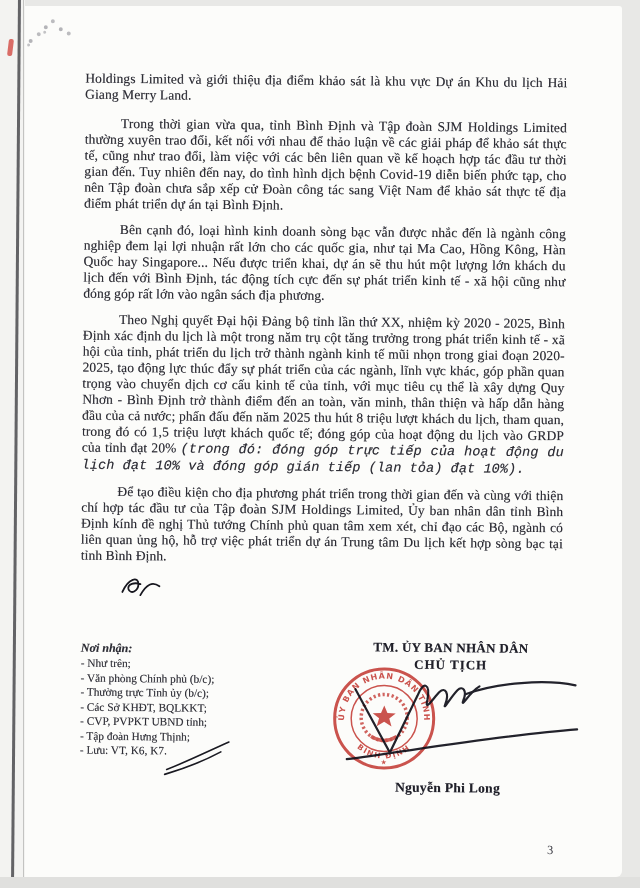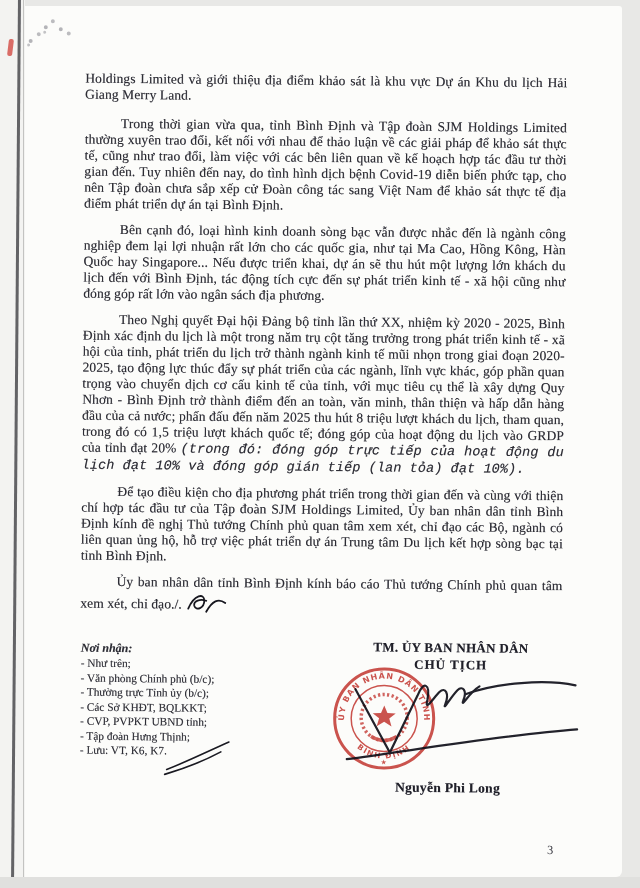--- a/index.html
+++ b/index.html
@@ -58,21 +58,21 @@
   <div class="page">
     <div class="tilt">
       <div class="dots"></div>
 
       <div class="content">
         <p class="para noindent">Holdings Limited và giới thiệu địa điểm khảo sát là khu vực Dự án Khu du lịch Hải Giang Merry Land.</p>
         <p class="para">Trong thời gian vừa qua, tỉnh Bình Định và Tập đoàn SJM Holdings Limited thường xuyên trao đổi, kết nối với nhau để thảo luận về các giải pháp để khảo sát thực tế, cũng như trao đổi, làm việc với các bên liên quan về kế hoạch hợp tác đầu tư thời gian đến. Tuy nhiên đến nay, do tình hình dịch bệnh Covid-19 diễn biến phức tạp, cho nên Tập đoàn chưa sắp xếp cử Đoàn công tác sang Việt Nam để khảo sát thực tế địa điểm phát triển dự án tại Bình Định.</p>
         <p class="para">Bên cạnh đó, loại hình kinh doanh sòng bạc vẫn được nhắc đến là ngành công nghiệp đem lại lợi nhuận rất lớn cho các quốc gia, như tại Ma Cao, Hồng Kông, Hàn Quốc hay Singapore... Nếu được triển khai, dự án sẽ thu hút một lượng lớn khách du lịch đến với Bình Định, tác động tích cực đến sự phát triển kinh tế - xã hội cũng như đóng góp rất lớn vào ngân sách địa phương.</p>
         <p class="para"><span>Theo Nghị quyết Đại hội Đảng bộ tỉnh lần thứ XX, nhiệm kỳ 2020 - 2025, Bình Định xác định du lịch là một trong năm trụ cột tăng trưởng trong phát triển kinh tế - xã hội của tỉnh, phát triển du lịch trở thành ngành kinh tế mũi nhọn trong giai đoạn 2020-2025, tạo động lực thúc đẩy sự phát triển của các ngành, lĩnh vực khác, góp phần quan trọng vào chuyển dịch cơ cấu kinh tế của tỉnh, với mục tiêu cụ thể là xây dựng Quy Nhơn - Bình Định trở thành điểm đến an toàn, văn minh, thân thiện và hấp dẫn hàng đầu của cả nước; phấn đấu đến năm 2025 thu hút 8 triệu lượt khách du lịch, tham quan, trong đó có 1,5 triệu lượt khách quốc tế; đóng góp của hoạt động du lịch vào GRDP của tỉnh đạt 20%</span> <em>(trong đó: đóng góp trực tiếp của hoạt động du lịch đạt 10% và đóng góp gián tiếp (lan tỏa) đạt 10%).</em></p>
         <p class="para">Để tạo điều kiện cho địa phương phát triển trong thời gian đến và cùng với thiện chí hợp tác đầu tư của Tập đoàn SJM Holdings Limited, Ủy ban nhân dân tỉnh Bình Định kính đề nghị Thủ tướng Chính phủ quan tâm xem xét, chỉ đạo các Bộ, ngành có liên quan ủng hộ, hỗ trợ việc phát triển dự án Trung tâm Du lịch kết hợp sòng bạc tại tỉnh Bình Định.</p>
-        <p class="para"><span>Ủy ban nhân dân tỉnh Bình Định kính báo cáo Thủ tướng Chính phủ quan tâm xem xét, chỉ đạo./.</span><svg class="inline-flourish" width="44" height="26" viewBox="0 0 44 26">
+        <p class="para"><svg class="inline-flourish" width="44" height="26" viewBox="0 0 44 26">
               <path d="M4 18 C10 4 20 2 20 10 C20 17 12 21 10 15 C9 10 16 8 22 10 M22 21 C28 10 34 7 41 12" fill="none" stroke="#17171f" stroke-width="1.8" stroke-linecap="round"></path>
             </svg></p>
       </div>
 
       <div class="recipients">
         <div class="rec-heading">Nơi nhận:</div>
         <div class="rec-item">- Như trên;</div>
         <div class="rec-item">- Văn phòng Chính phủ (b/c);</div>
         <div class="rec-item">- Thường trực Tỉnh ủy (b/c);</div>
         <div class="rec-item">- Các Sở KHĐT, BQLKKT;</div>

